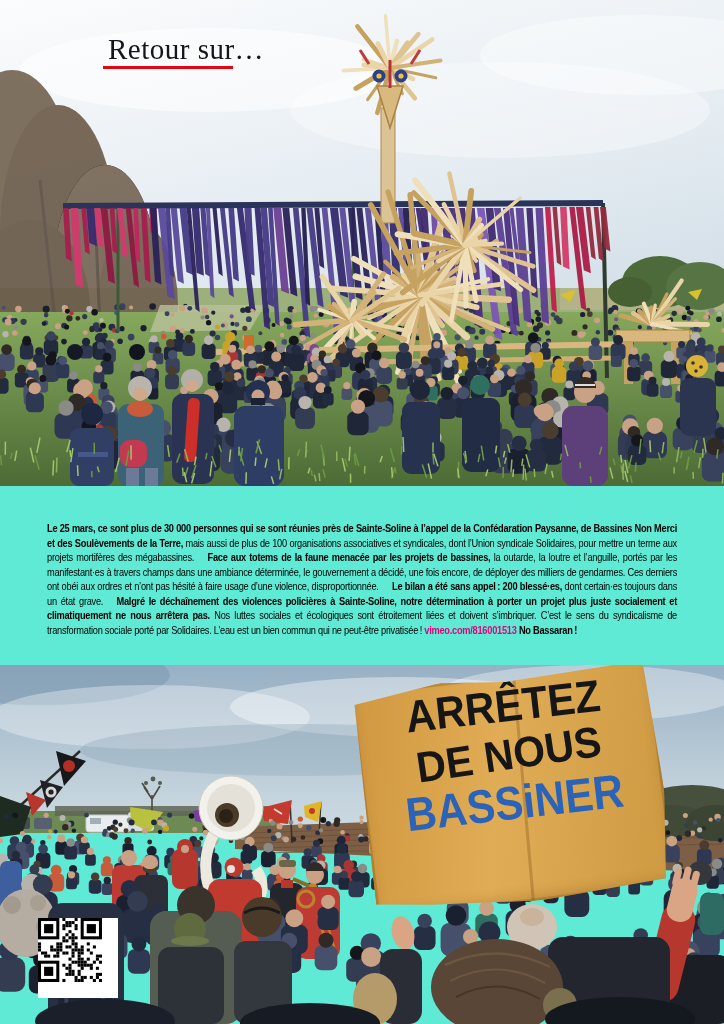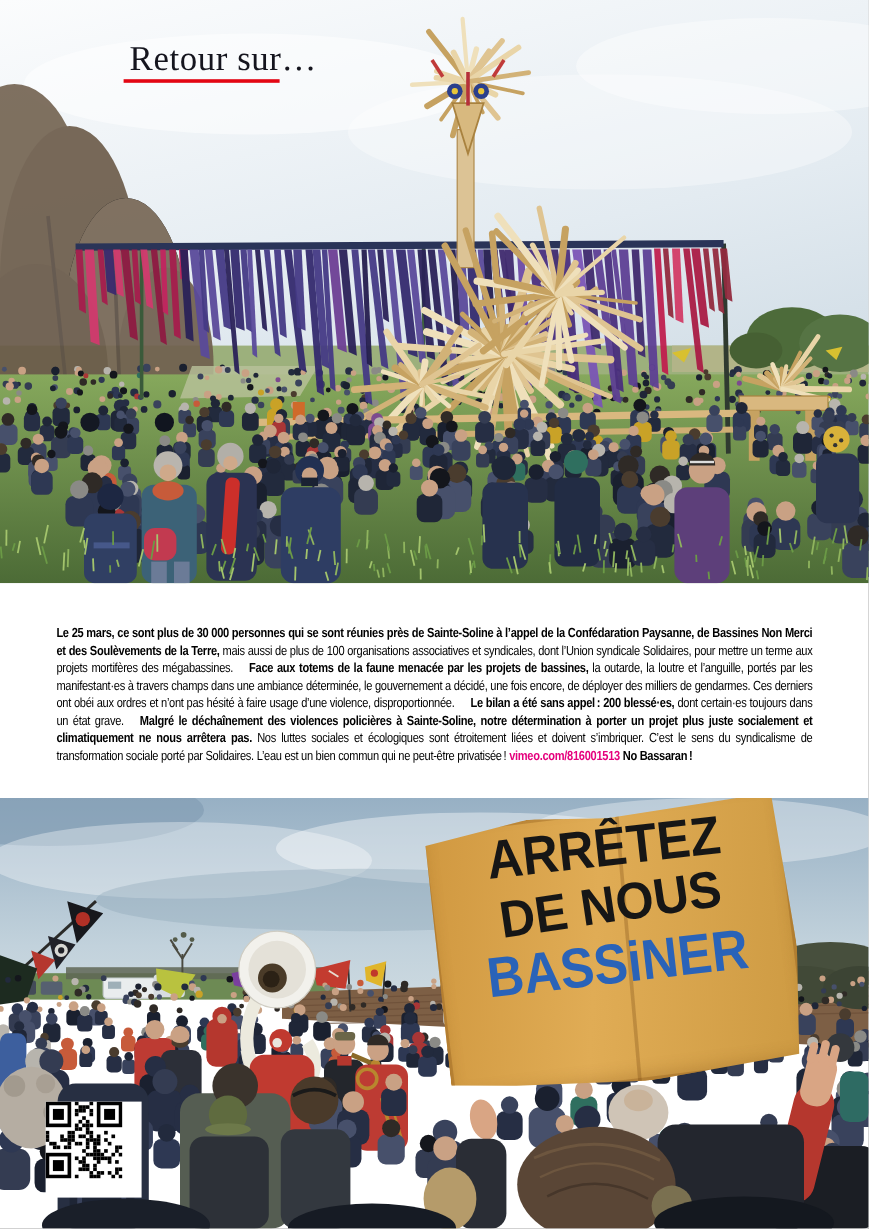--- a/index.html
+++ b/index.html
@@ -1,16 +1,16 @@
 <!DOCTYPE html>
 <html><head>
 <meta charset="utf-8">
 <style>
   html,body{margin:0;padding:0;background:#888;}
-  #page{position:relative;width:724px;height:1024px;background:#ffffff;overflow:hidden;
+  #page{position:relative;width:724px;height:1024px;background:#5eead4;overflow:hidden;
         font-family:"Liberation Sans",sans-serif;margin:0 auto;}
   .photo{position:absolute;left:0;width:724px;overflow:hidden;}
   #photo-top{top:0;height:486px;}
   #photo-bottom{top:665px;height:359px;}
   .photo svg{position:absolute;left:0;top:0;}
   #pb-front{pointer-events:none;}
   
   #retour{position:absolute;left:108px;top:33px;font-family:"Liberation Serif",serif;
           font-size:29px;color:#15151e;letter-spacing:.5px;white-space:nowrap;}
   #retour-underline{position:absolute;left:103px;top:66px;width:130px;height:3px;background:#e30613;}

